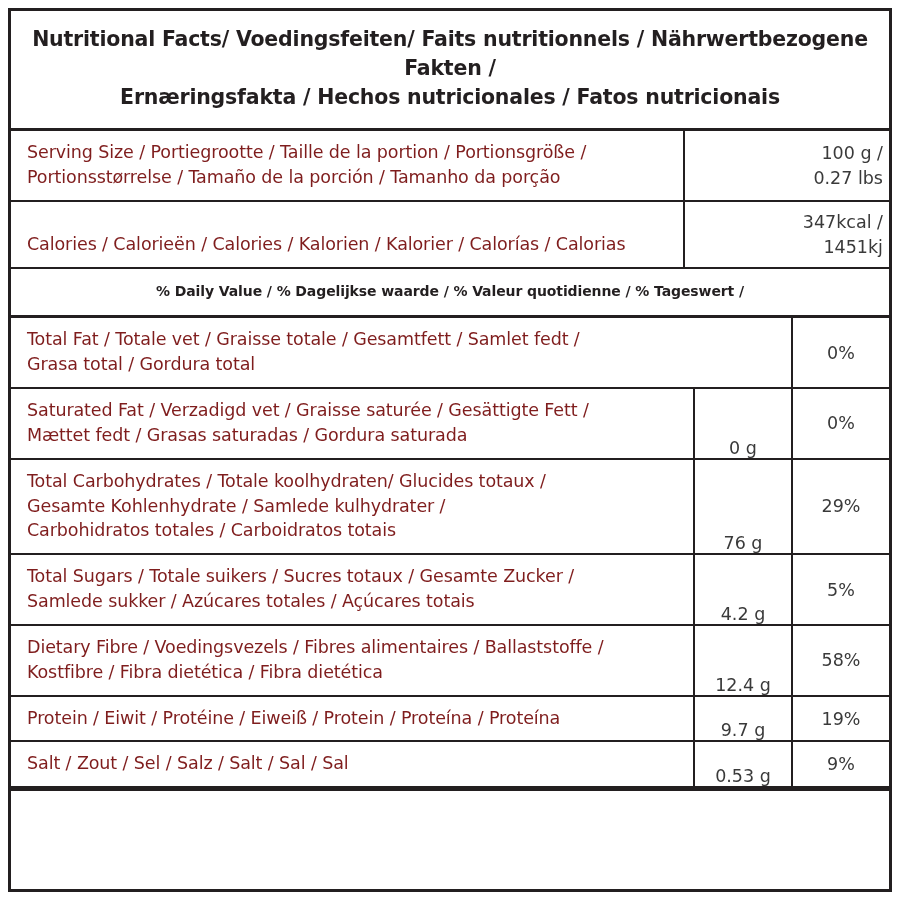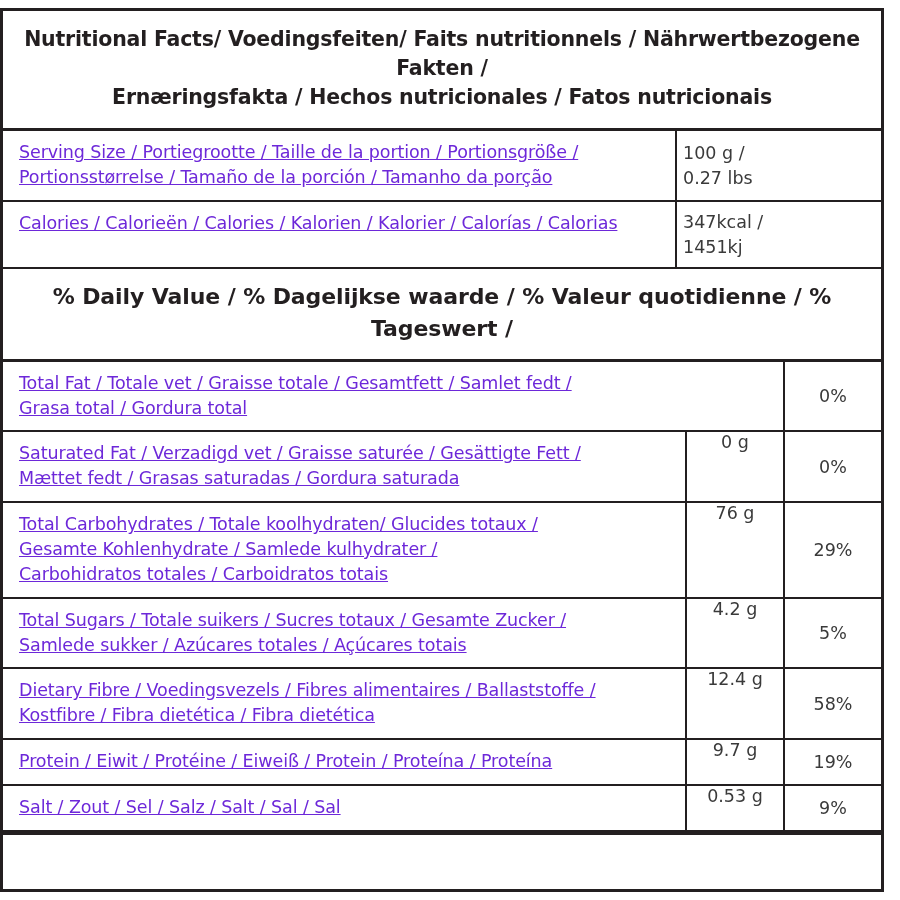--- a/index.html
+++ b/index.html
@@ -10,21 +10,21 @@
   body {
     width: 900px;
     height: 900px;
     font-family: "DejaVu Sans", "Liberation Sans", sans-serif;
     color: #231f20;
   }
   .panel {
     box-sizing: border-box;
     width: 872px;
     height: 900px;
-    padding: 8px 8px 8px 0;
+    padding: 8px 8px 8px 8px;
     border-radius: 25px;
   }
   .label {
     box-sizing: border-box;
     width: 884px;
     height: 884px;
     border: 3px solid #231f20;
     display: flex;
     flex-direction: column;
   }
@@ -34,30 +34,29 @@
     display: flex;
     align-items: stretch;
     border-bottom: 2px solid #231f20;
   }
   .row .name {
     flex: 1 1 auto;
     padding: 9px 14px 10px 16px;
     font-size: 17.5px;
     line-height: 1.42;
     letter-spacing: -0.1px;
-    color: #6d28d9;
-    display: flex;
-    align-items: flex-start;
-    text-decoration: underline;
+    color: #7f1d1d;
+    display: flex;
+    align-items: flex-end;
   }
   .row .amount {
     flex: 0 0 96px;
     border-left: 2px solid #231f20;
     display: flex;
-    align-items: flex-start;
+    align-items: flex-end;
     justify-content: center;
     font-size: 17.5px;
     color: #3a3a3a;
     text-align: center;
   }
   .row .dv {
     flex: 0 0 96px;
     border-left: 2px solid #231f20;
     display: flex;
     align-items: center;
@@ -86,21 +85,21 @@
     line-height: 1.4;
     padding: 8px 6px;
   }
 
   
   .dv-banner {
     border-bottom: 3px solid #231f20;
     padding: 12px 16px 14px 16px;
     text-align: center;
     font-weight: bold;
-    font-size: 22px;
+    font-size: 14px;
     line-height: 1.45;
     letter-spacing: -0.1px;
     color: #231f20;
   }
 
   .footnote {
     padding: 13px 22px 10px 22px;
     text-align: center;
     font-size: 17px;
     line-height: 1.45;

